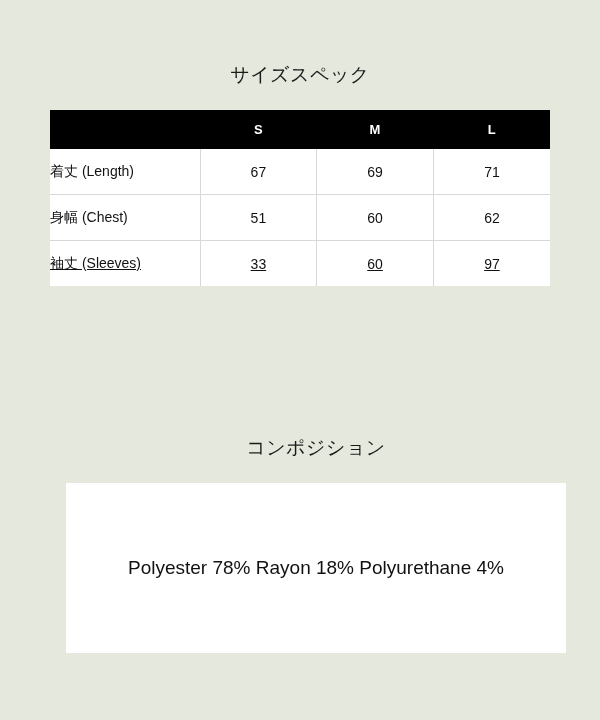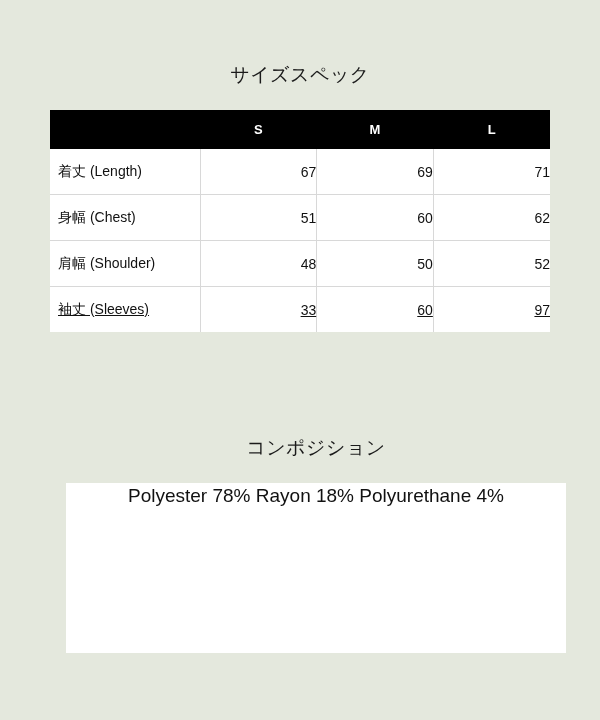--- a/index.html
+++ b/index.html
@@ -52,57 +52,58 @@
     border: none;
     text-align: center;
     padding: 0;
   }
   table.size-table thead th.label-col {
     text-align: left;
   }
   table.size-table tbody td {
     height: 45px;
     font-size: 14px;
-    text-align: right;
+    text-align: center;
     border-bottom: 1px solid #d8d8d8;
     border-right: 1px solid #d8d8d8;
     padding: 0;
     color: #111111;
     background: #ffffff;
   }
   table.size-table tbody td:last-child {
     border-right: none;
   }
   table.size-table tbody tr:last-child td {
     border-bottom: none;
     text-decoration: underline;
   }
   table.size-table tbody td.row-label {
     text-align: left;
-    padding-left: 8px;
+    padding-left: 0;
     font-size: 14px;
   }
   col.c-label { width: 150px; }
   col.c-size { width: 116.6px; }
 
   
   .comp-section {
     position: absolute;
     top: 435px;
     left: 66px;
     width: 500px;
   }
   .comp-section .section-title {
     margin: 0 0 22px 0;
   }
   .comp-box {
     width: 500px;
     height: 170px;
     background: #ffffff;
     display: flex;
+    align-items: center;
     justify-content: center;
     box-sizing: border-box;
   }
   .comp-text {
     font-size: 19px;
     color: #111111;
     text-align: center;
     padding: 0 14px;
     line-height: 1.4;
   }
@@ -137,26 +138,20 @@
           <td>69</td>
           <td>71</td>
         </tr>
         <tr>
           <td class="row-label">身幅 (Chest)</td>
           <td>51</td>
           <td>60</td>
           <td>62</td>
         </tr>
         <tr>
-          <td class="row-label">肩幅 (Shoulder)</td>
-          <td>48</td>
-          <td>50</td>
-          <td>52</td>
-        </tr>
-        <tr>
           <td class="row-label">袖丈 (Sleeves)</td>
           <td>33</td>
           <td>60</td>
           <td>97</td>
         </tr>
       </tbody>
     </table>
   </div>
 
   <div class="comp-section">

